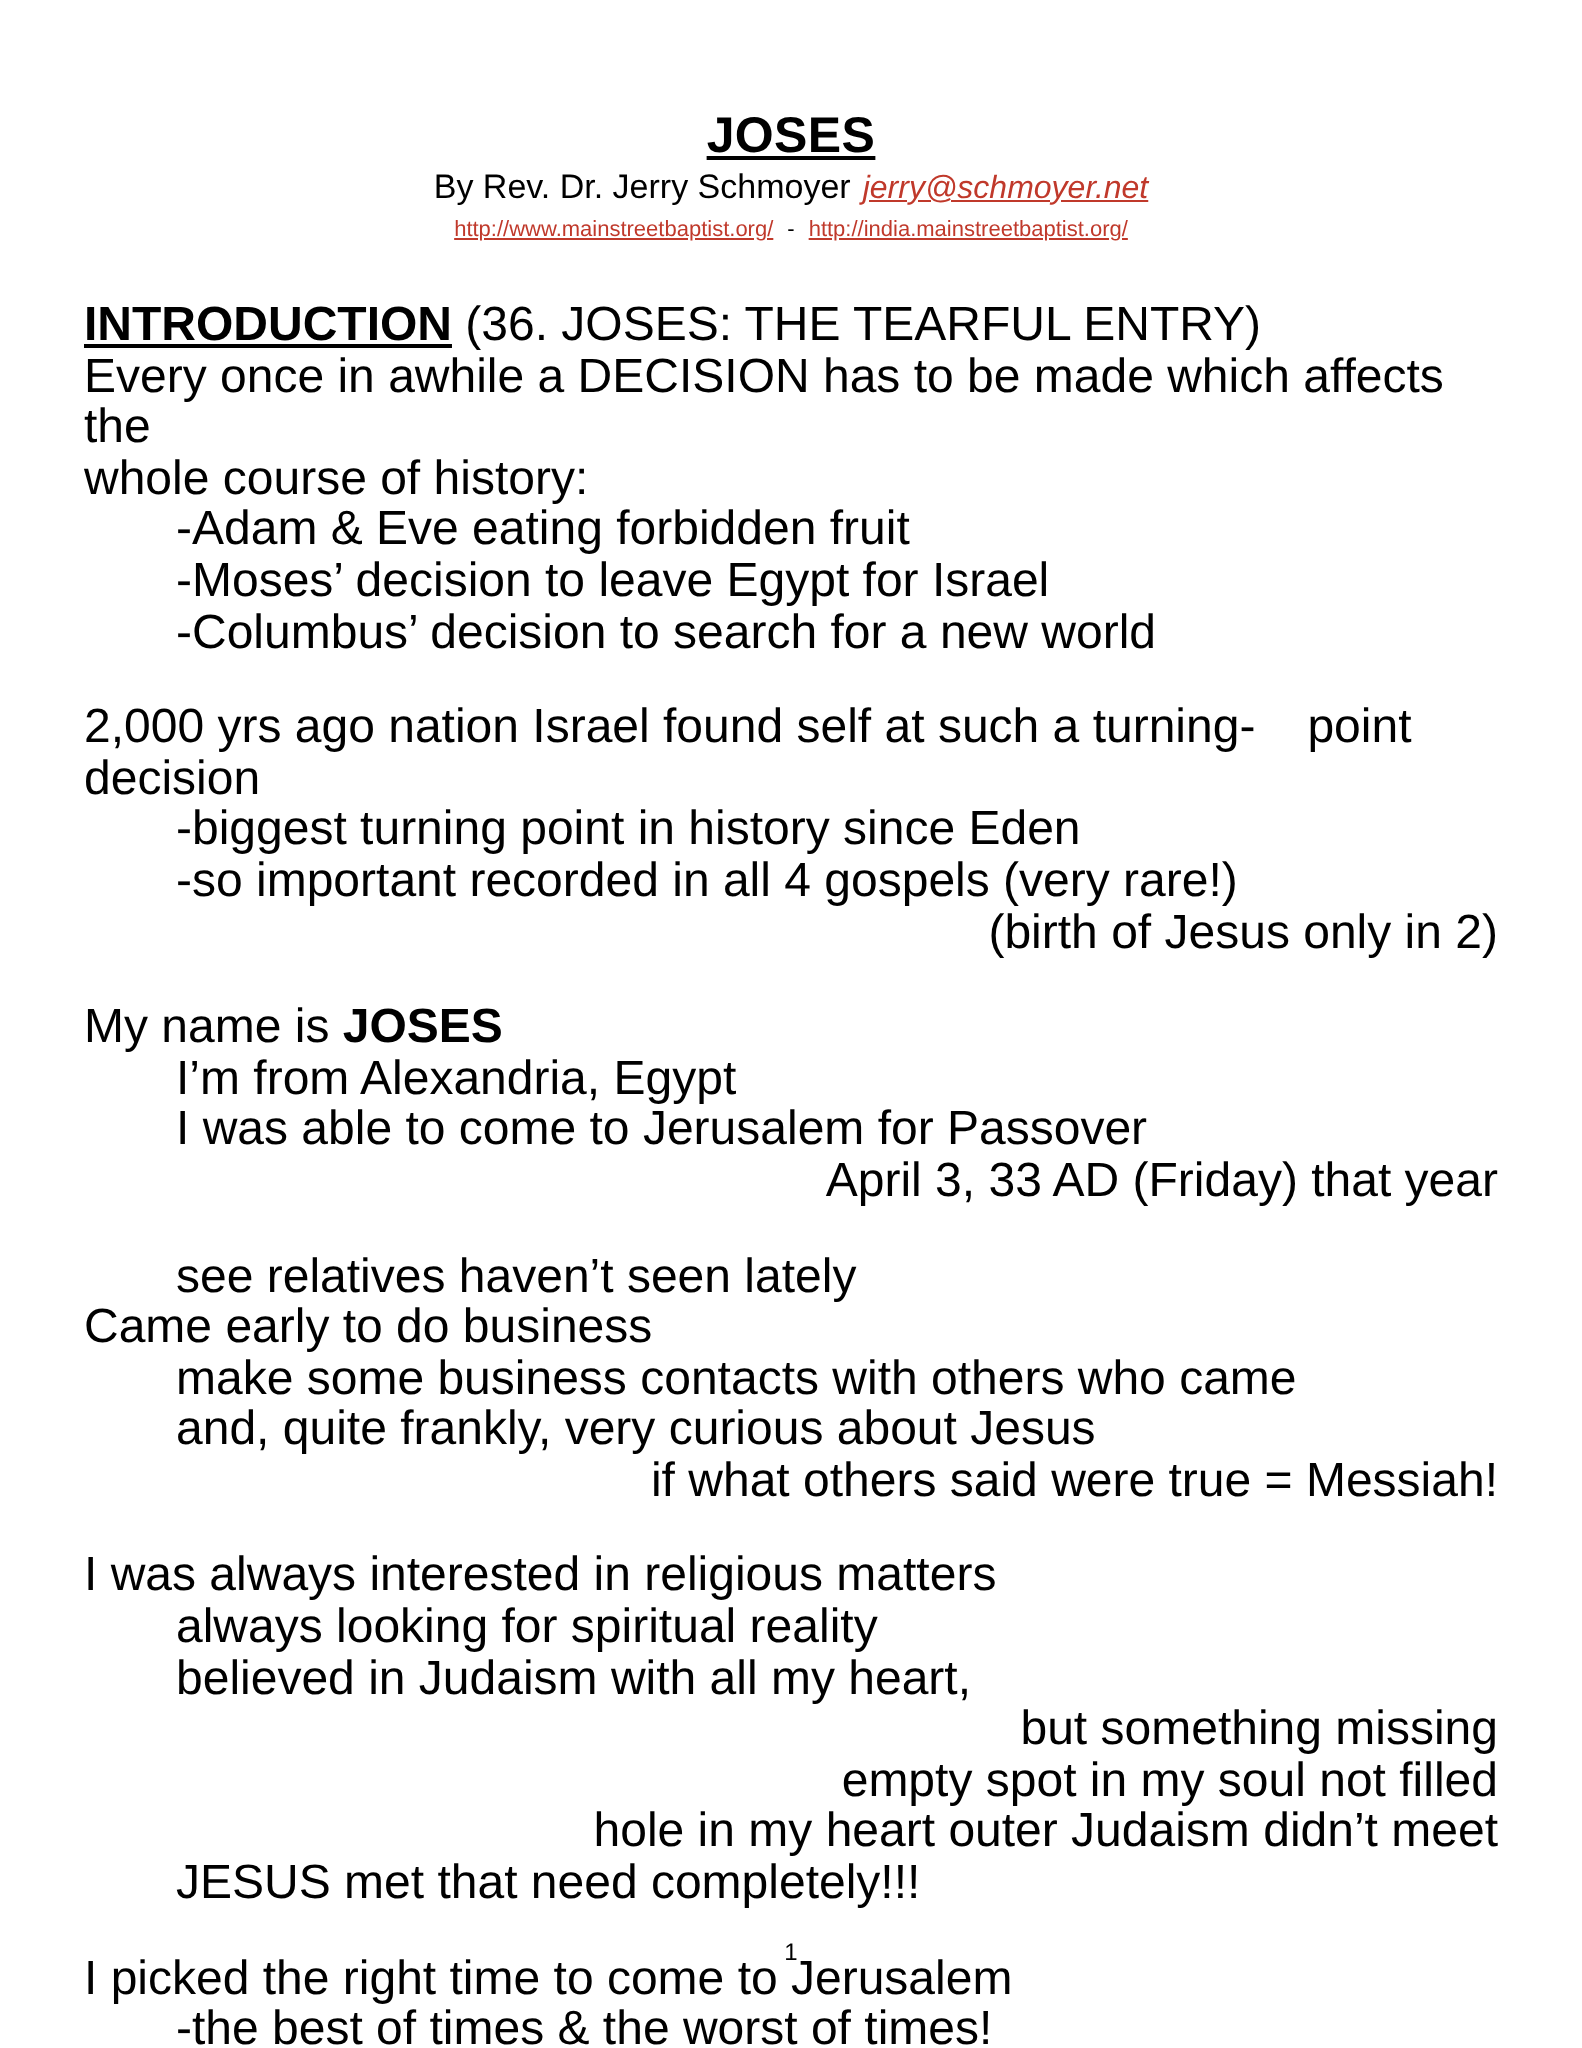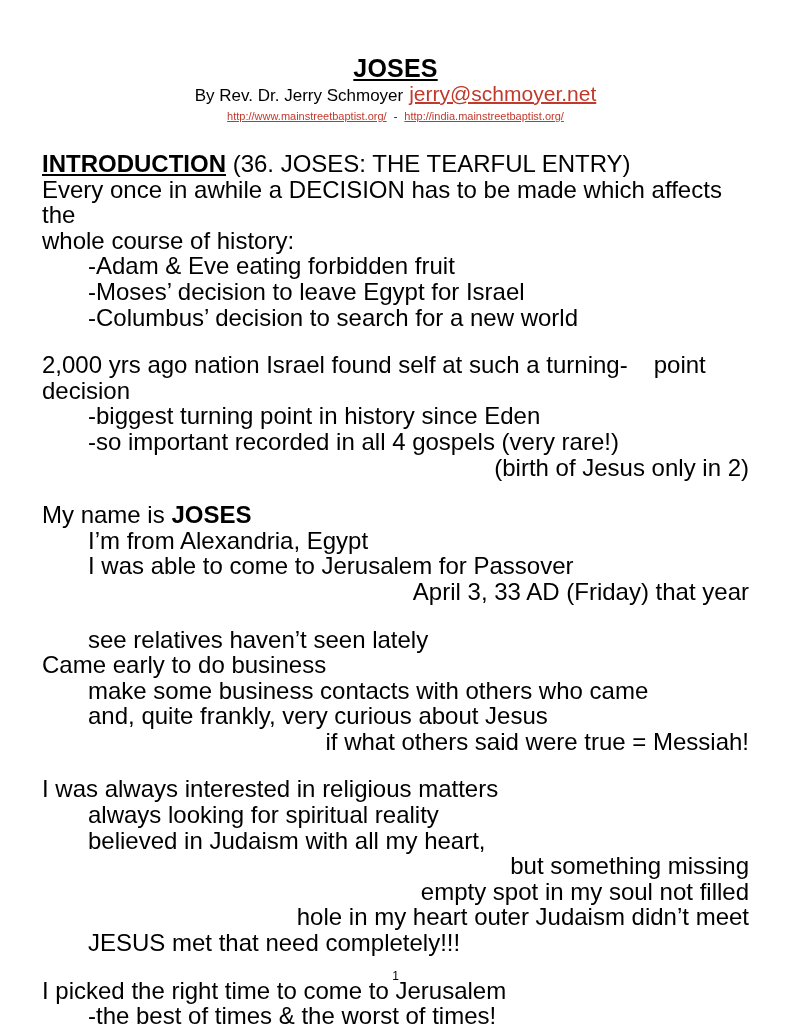--- a/index.html
+++ b/index.html
@@ -60,22 +60,23 @@
   }
   a.weblink, .weblink {
     color: #c0392b;
     text-decoration: underline;
     text-underline-offset: 1px;
   }
   .email {
     color: #c0392b;
     text-decoration: underline;
     text-underline-offset: 1px;
-    font-size: 21px;
+    font-size: 16px;
     margin-left: 6px;
+    font-style: italic;
   }
   .sep {
     color: #000000;
     text-decoration: none;
     padding: 0 7px;
   }
 
   
   .content {
     margin-top: 25px;

